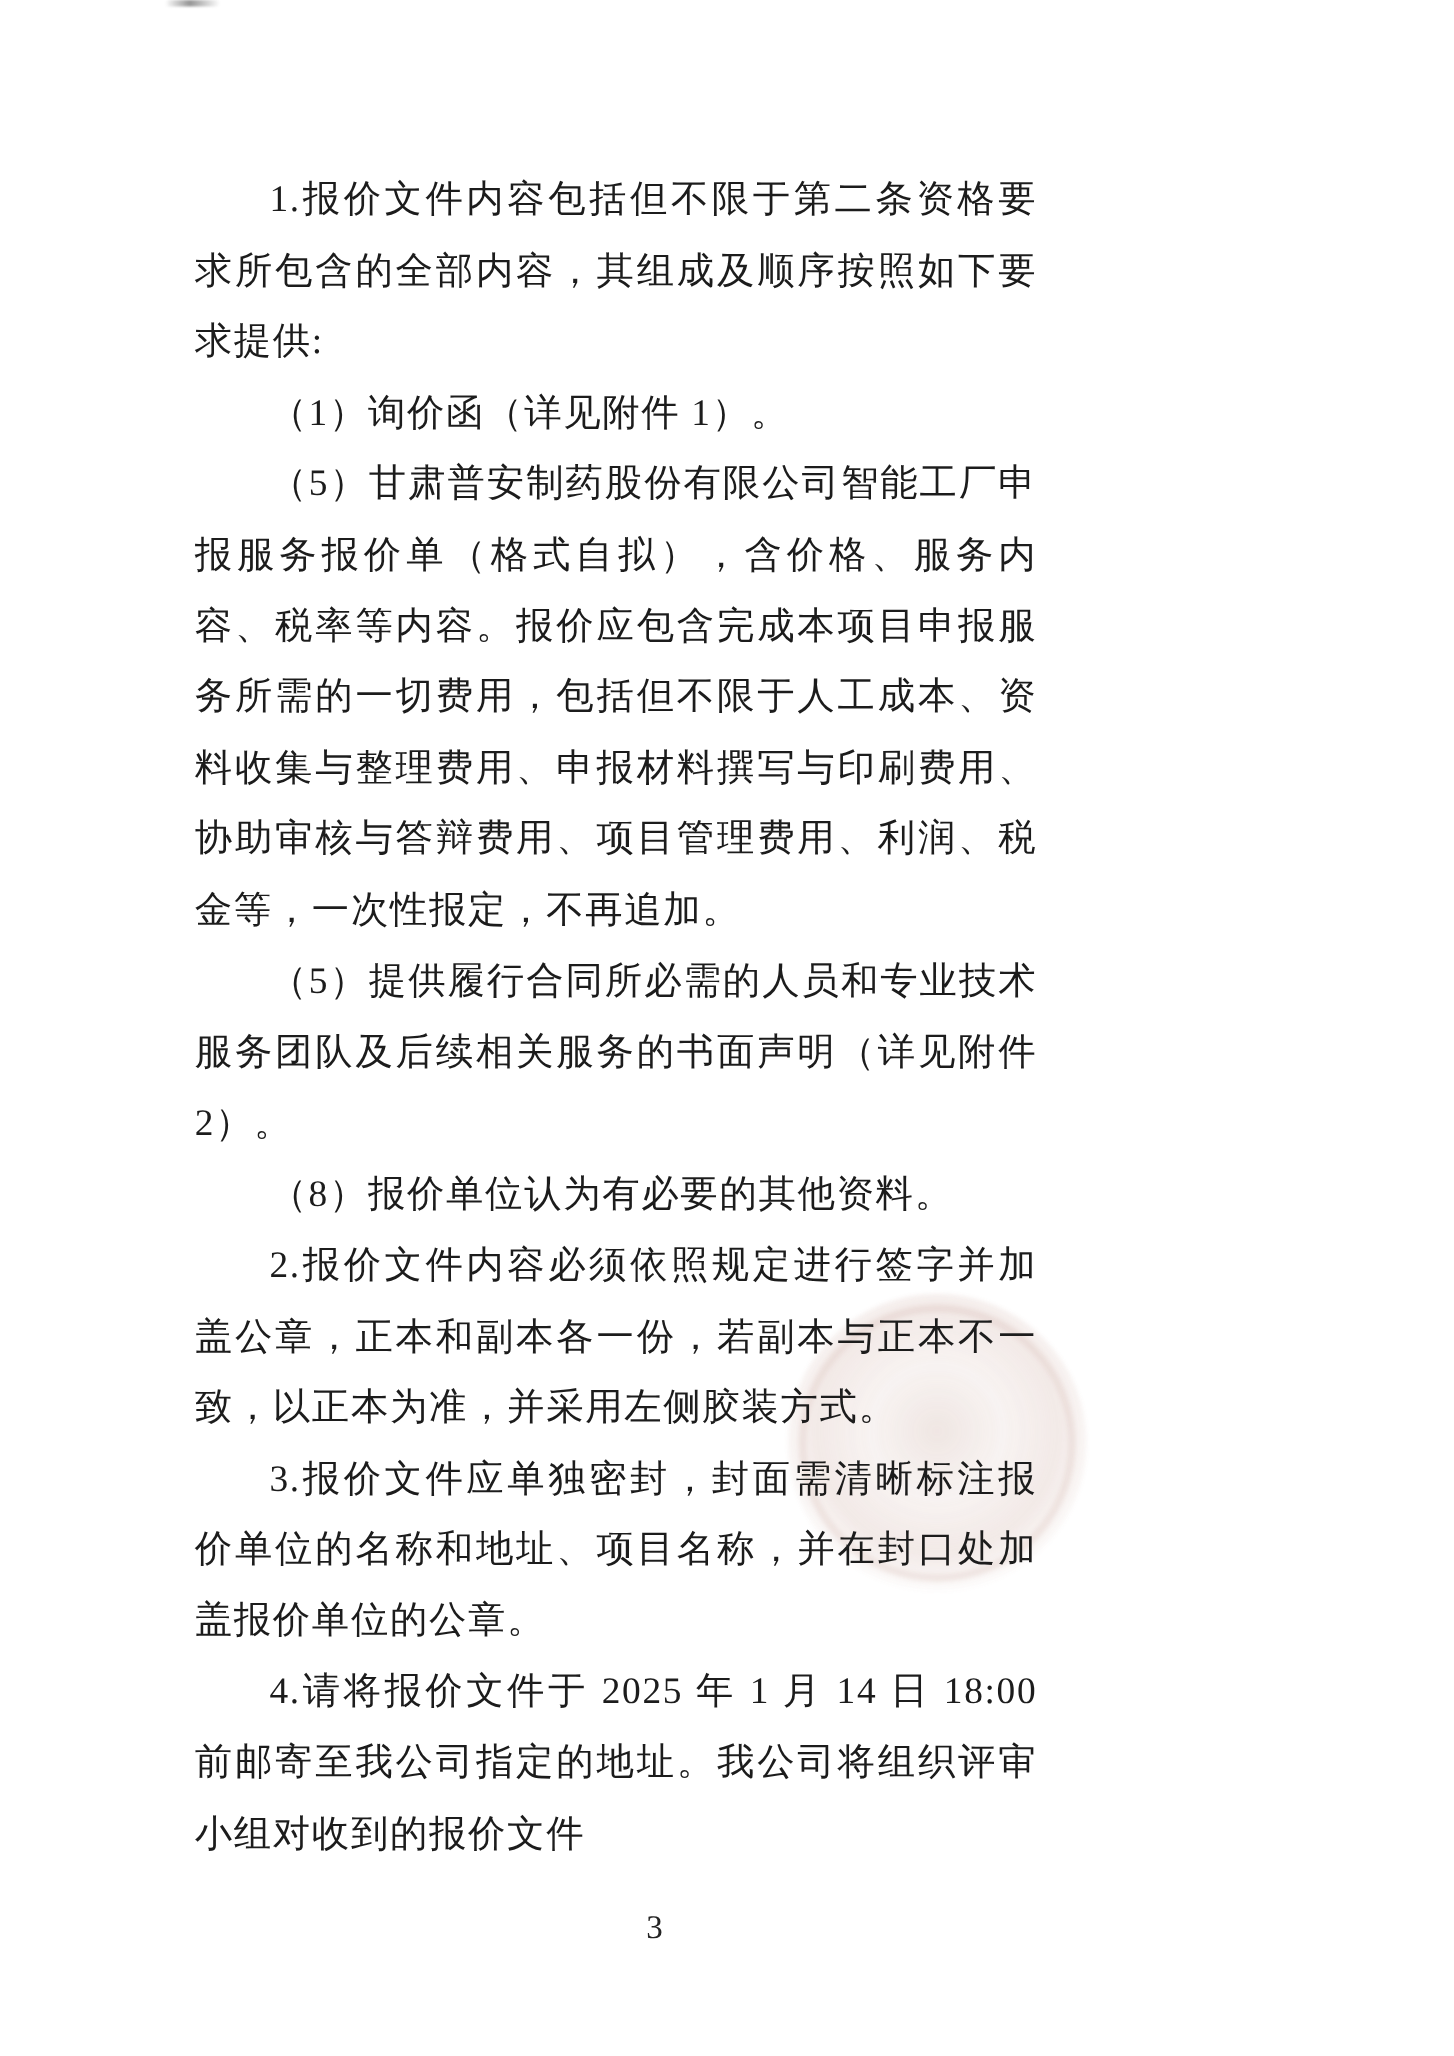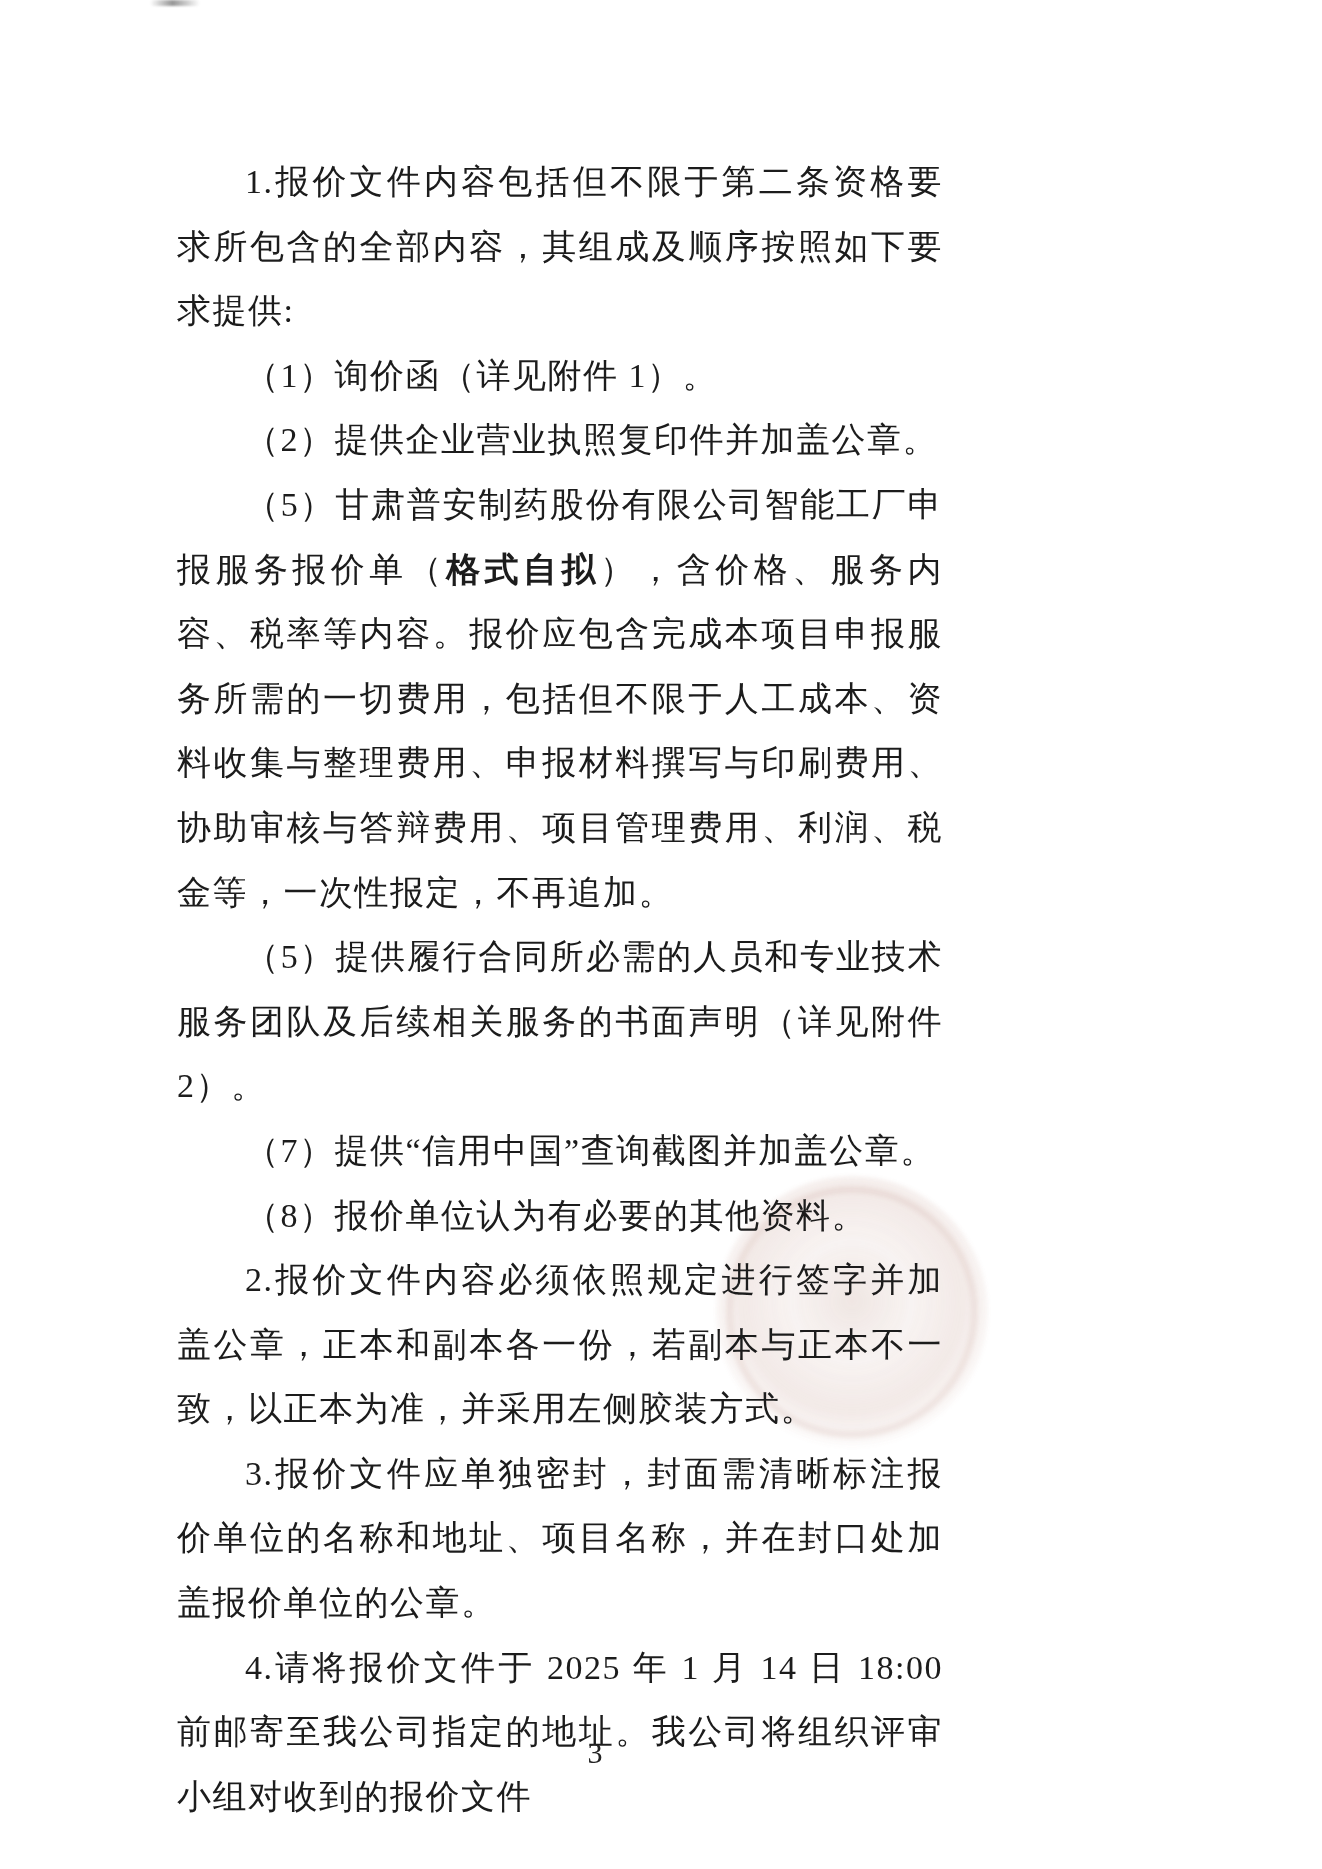--- a/index.html
+++ b/index.html
@@ -19,21 +19,21 @@
     top:150px;
     width:766px;
     color:#1c1c1c;
     font-size:34px;
     line-height:64.6px;
     text-align:justify;
     word-break:break-all;
     letter-spacing:1.5px;
   }
   .para { text-indent:2em; }
-  .para b { font-weight:bold; }
+  .para b { font-weight:normal; }
   .page-number {
     position:absolute;
     top:1736px;
     left:0;
     width:100%;
     text-align:center;
     font-size:30px;
     color:#242424;
   }
   
@@ -83,24 +83,22 @@
 
   <div class="smudge"></div>
 
   <div class="faint-stamp">
     <div class="faint-stamp-ring"></div>
   </div>
 
   <div class="text-body">
     <p class="para">1.报价文件内容包括但不限于第二条资格要求所包含的全部内容，其组成及顺序按照如下要求提供:</p>
     <p class="para">（1）询价函（详见附件 1）。</p>
-    <p class="para">（2）提供企业营业执照复印件并加盖公章。</p>
     <p class="para"><span>（5）甘肃普安制药股份有限公司智能工厂申报服务报价单（</span><b>格式自拟</b><span>），含价格、服务内容、税率等内容。报价应包含完成本项目申报服务所需的一切费用，包括但不限于人工成本、资料收集与整理费用、申报材料撰写与印刷费用、协助审核与答辩费用、项目管理费用、利润、税金等，一次性报定，不再追加。</span></p>
     <p class="para">（5）提供履行合同所必需的人员和专业技术服务团队及后续相关服务的书面声明（详见附件 2）。</p>
-    <p class="para">（7）提供“信用中国”查询截图并加盖公章。</p>
     <p class="para">（8）报价单位认为有必要的其他资料。</p>
     <p class="para">2.报价文件内容必须依照规定进行签字并加盖公章，正本和副本各一份，若副本与正本不一致，以正本为准，并采用左侧胶装方式。</p>
     <p class="para">3.报价文件应单独密封，封面需清晰标注报价单位的名称和地址、项目名称，并在封口处加盖报价单位的公章。</p>
     <p class="para">4.请将报价文件于 2025 年 1 月 14 日 18:00 前邮寄至我公司指定的地址。我公司将组织评审小组对收到的报价文件</p>
   </div>
 
   <svg class="edge-seal" width="90" height="300" viewBox="0 0 90 300">
     <g transform="rotate(-4 50 50)">
       <path d="M12 22 L80 10" stroke-width="13"></path>
       <path d="M70 12 C 76 42, 73 72, 61 96" stroke-width="9"></path>

